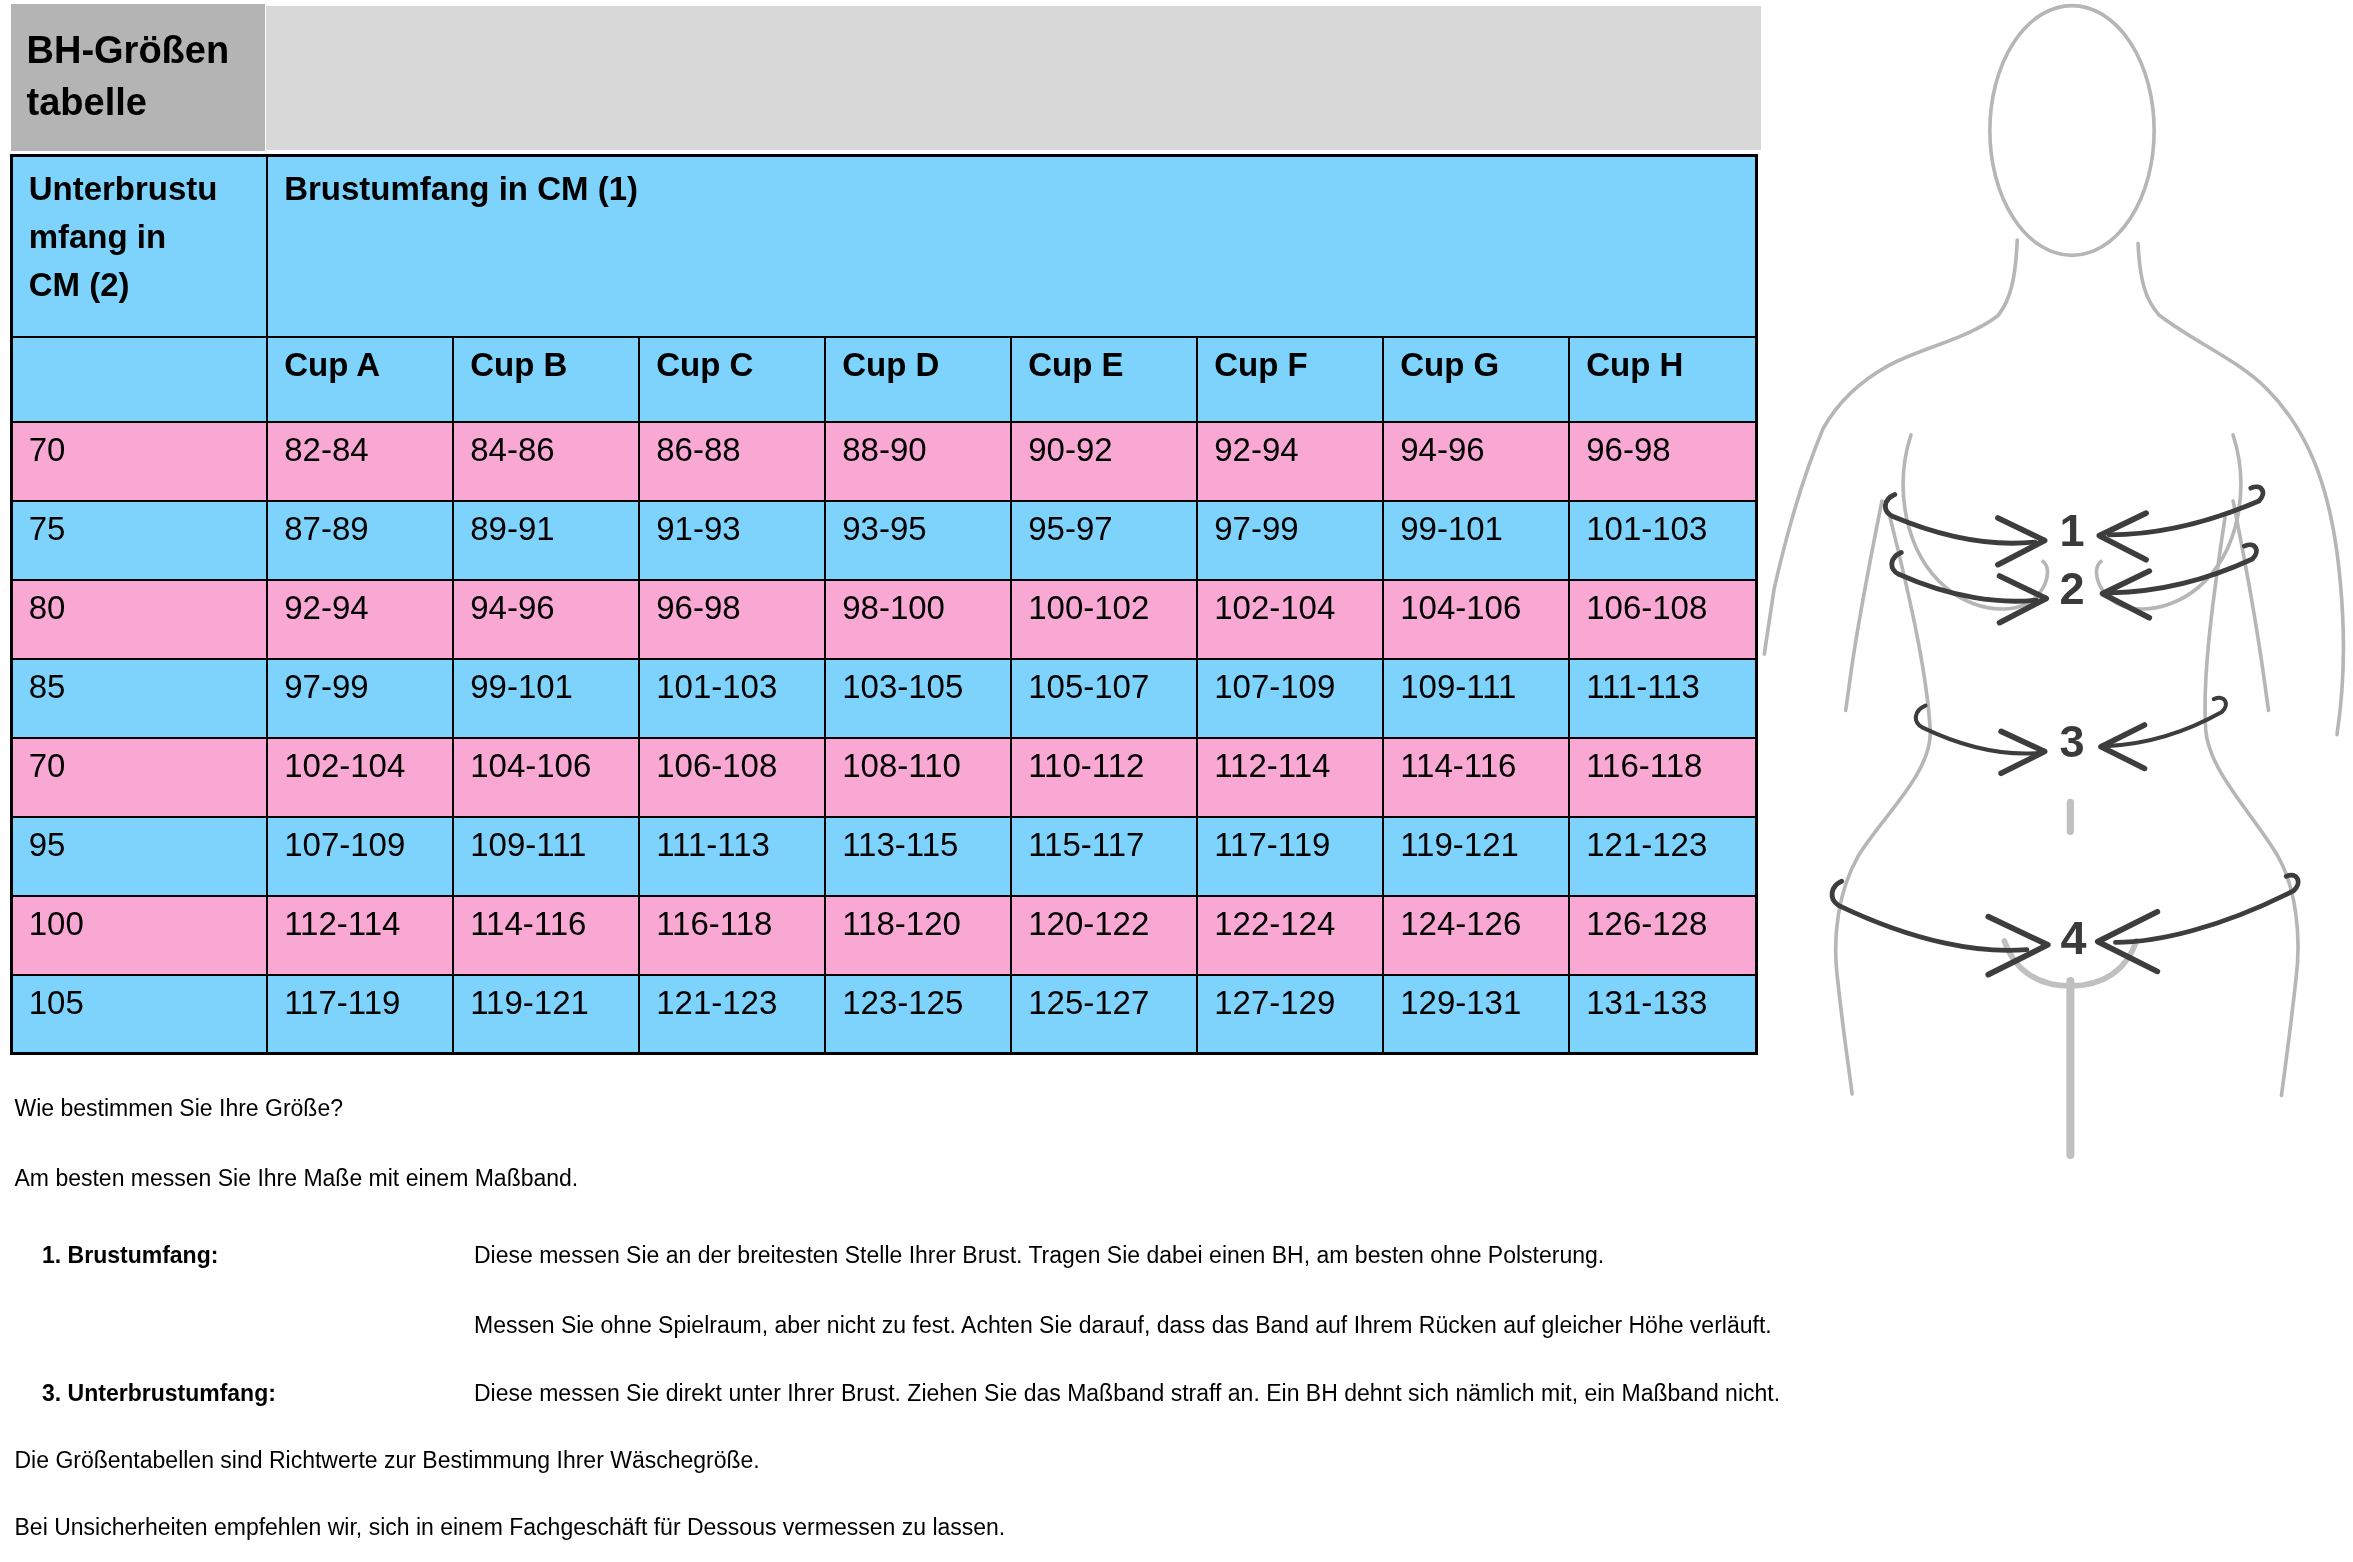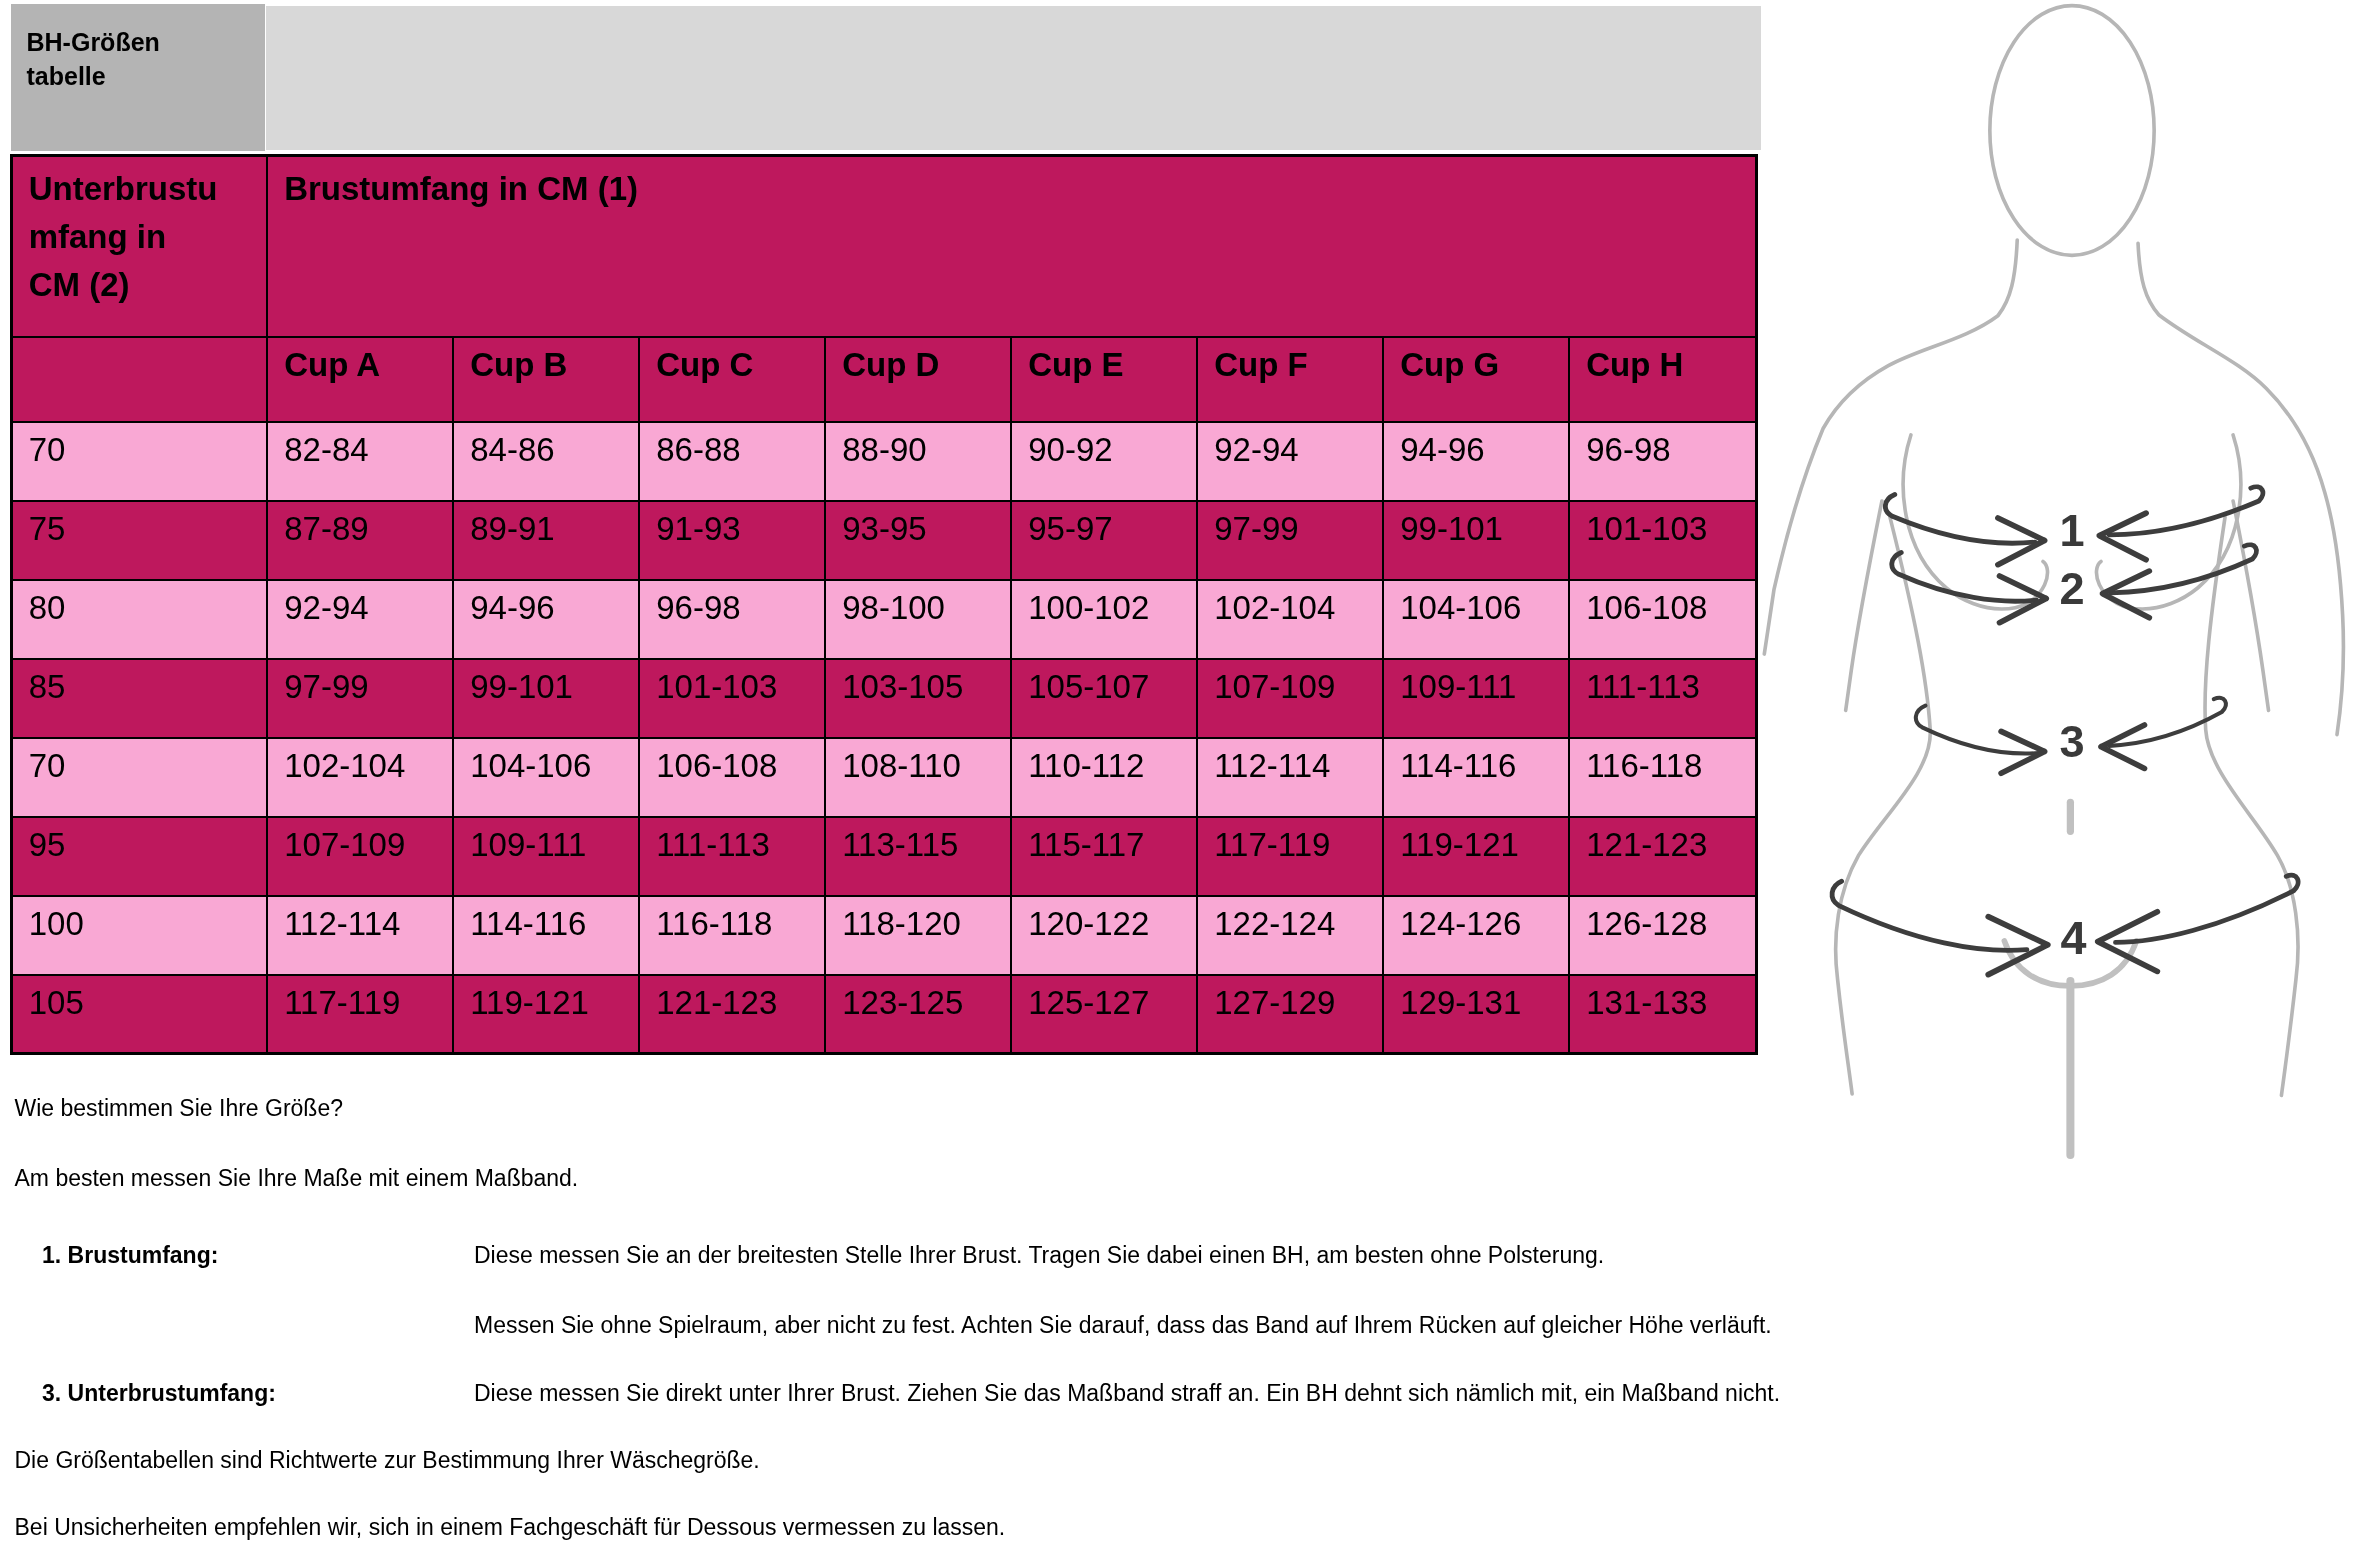--- a/index.html
+++ b/index.html
@@ -6,36 +6,36 @@
   body{
     width:2354px;height:1562px;position:relative;background:#ffffff;
     font-family:"Liberation Sans", sans-serif;color:#000;
     overflow:hidden;
   }
   
   .top-band{position:absolute;left:266px;top:6.4px;width:1495px;height:144px;background:#d8d8d8;}
   .corner-cell{
     position:absolute;left:10.5px;top:4px;width:254px;height:147px;background:#b4b4b4;
     box-sizing:border-box;padding:21px 16px 0 16px;
-    font-size:25px;font-weight:bold;line-height:1.36;white-space:pre-line;
+    font-size:38px;font-weight:bold;line-height:1.36;white-space:pre-line;
   }
   
   table.size-table{
     position:absolute;left:9.7px;top:154px;width:1747px;
     border-collapse:collapse;table-layout:fixed;
     border:3.2px solid #000;
   }
   table.size-table td, table.size-table th{
     border:2.4px solid #000;vertical-align:top;box-sizing:border-box;
     font-size:33px;padding:8px 14.5px 0 16px;text-align:left;overflow:hidden;
   }
   tr.hdr1{height:181px;}
   tr.hdr2{height:85px;}
   tr.datarow{height:79px;}
-  .cell-light{background:#be185d;}
+  .cell-light{background:#7dd3fc;}
   .cell-dark{background:#f9a8d4;}
   th.main-hdr{font-weight:bold;font-size:34px;padding-left:29px;white-space:pre-line;line-height:1.45;}
   th.cup-hdr{font-weight:bold;font-size:34px;}
   td.underbust{text-align:right;padding-right:17.7px;}
   
   .figure-wrap{position:absolute;left:1761px;top:0;width:593px;height:1176px;}
   
   .txt{position:absolute;font-size:23px;line-height:1.25;white-space:nowrap;}
   .txt.bold{font-weight:bold;}
 </style>

